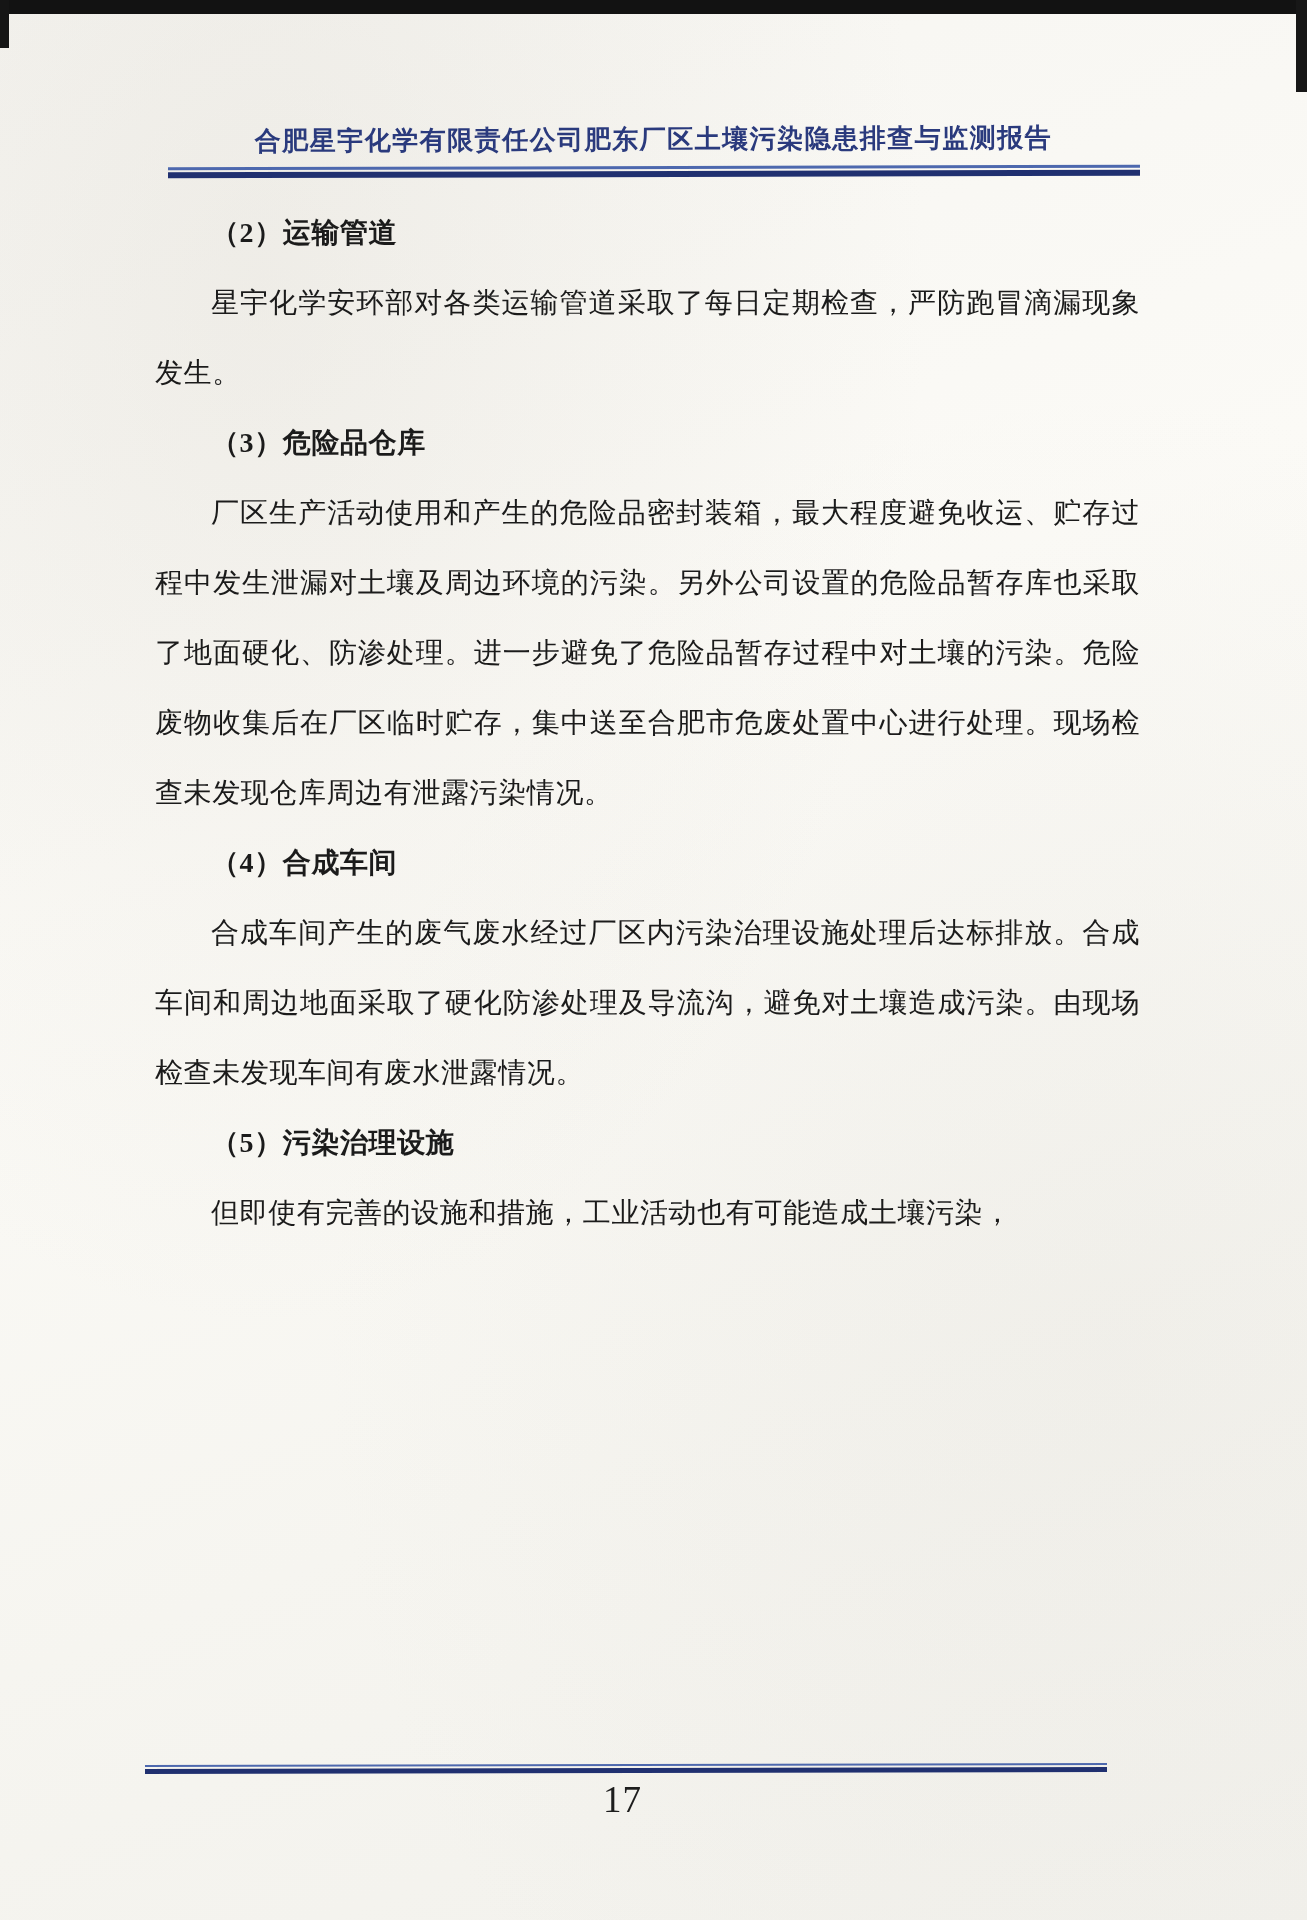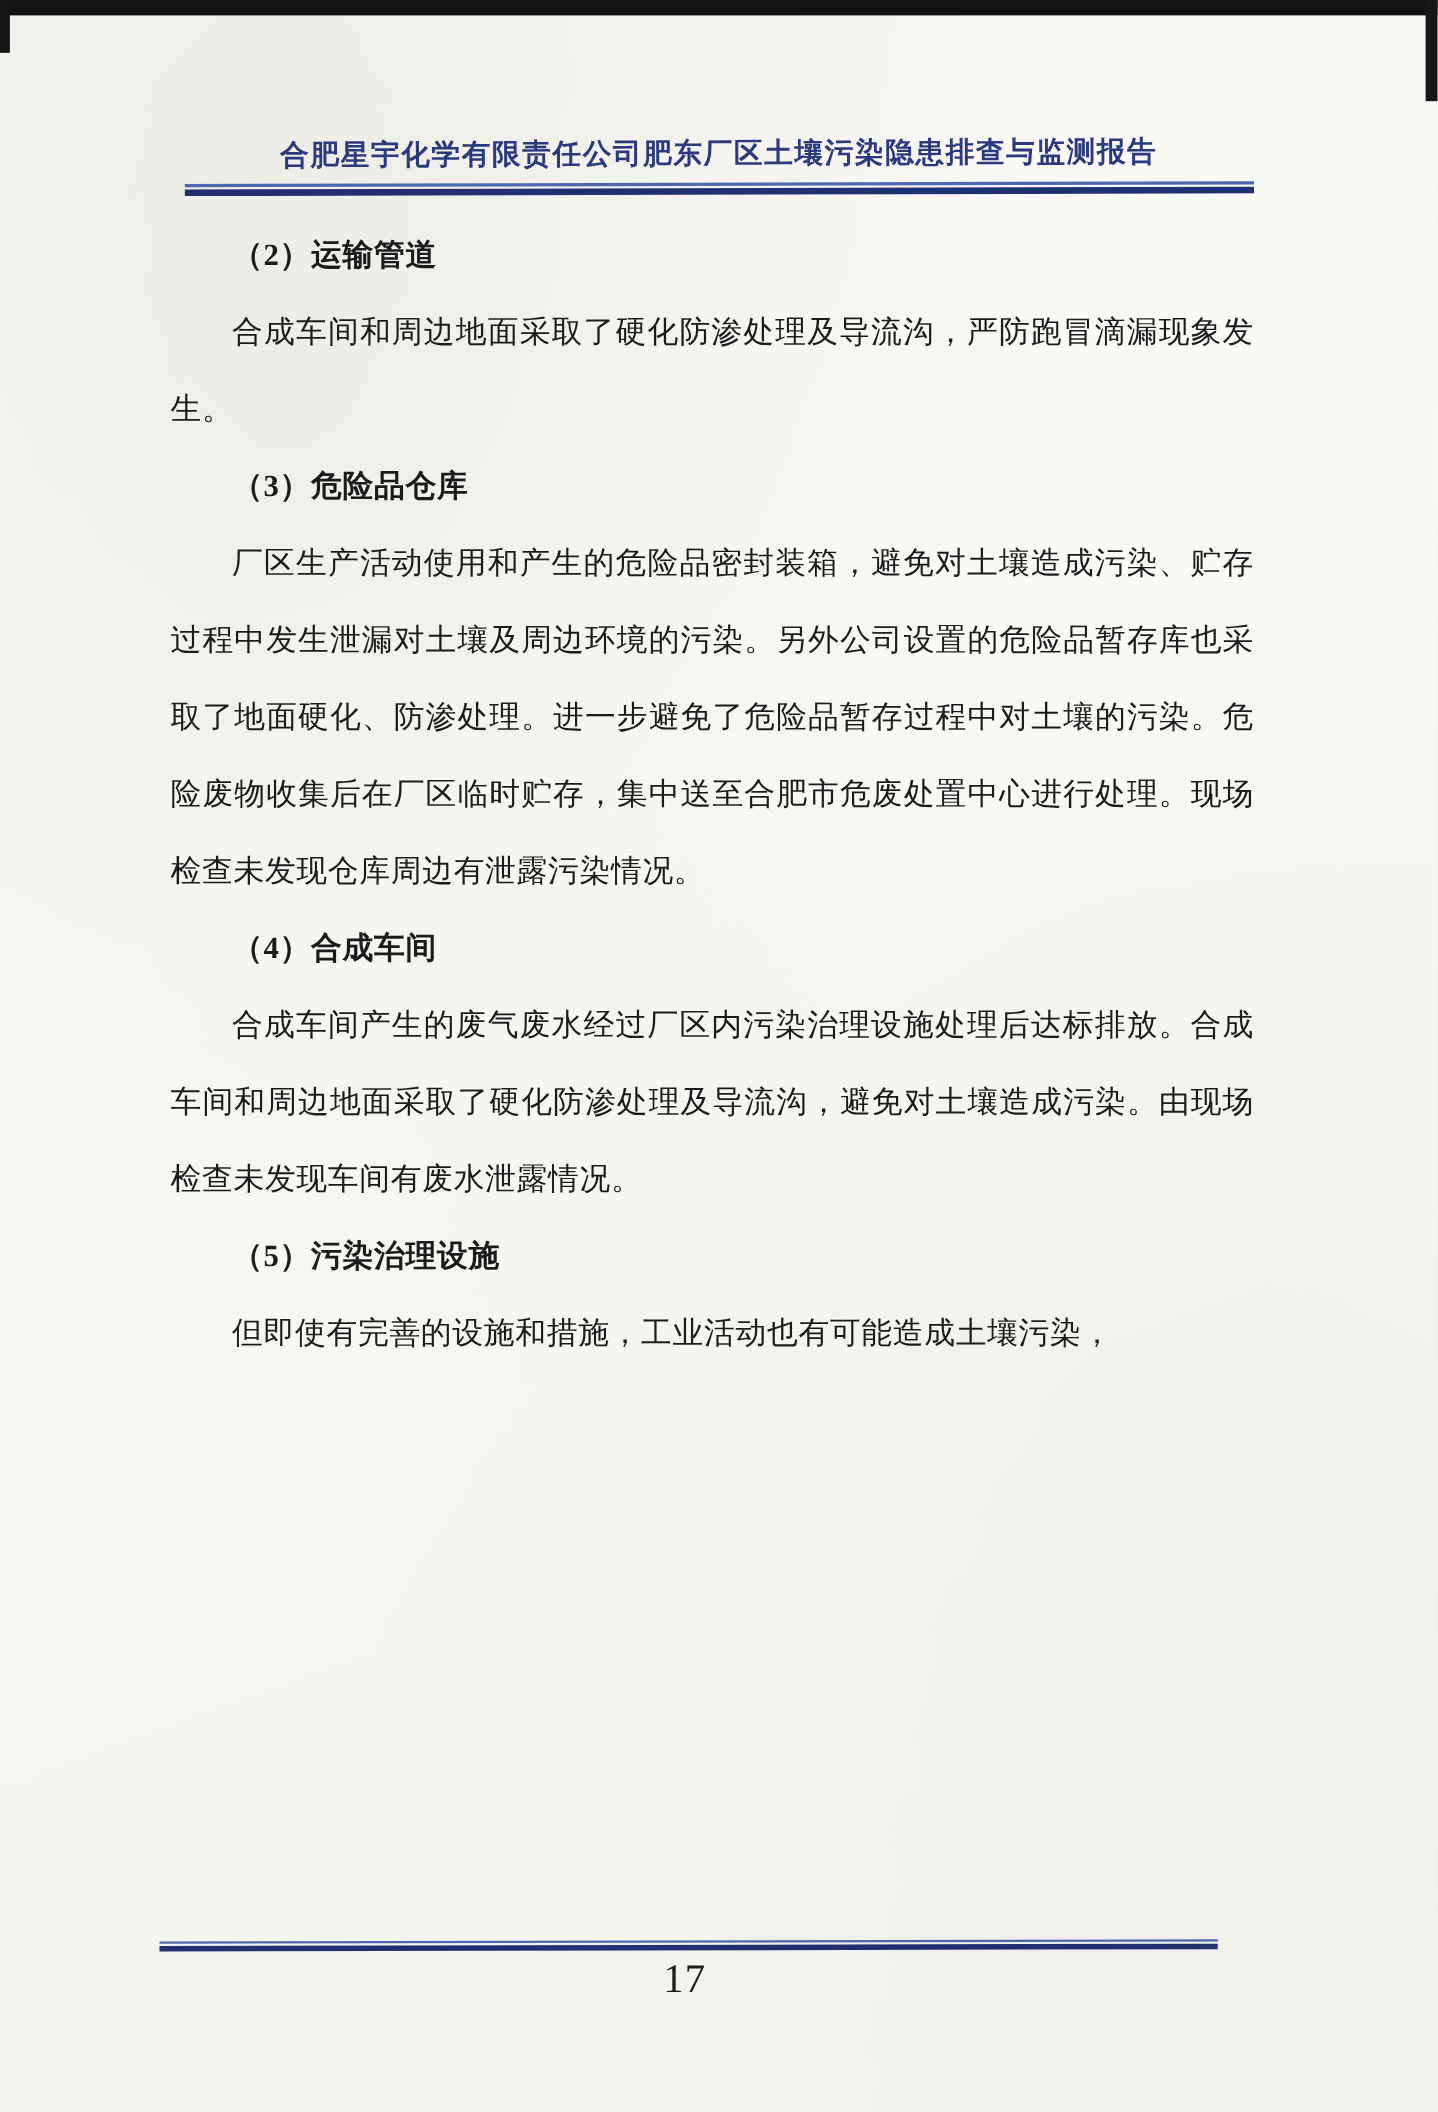--- a/index.html
+++ b/index.html
@@ -65,23 +65,23 @@
     <div class="header-title">合肥星宇化学有限责任公司肥东厂区土壤污染隐患排查与监测报告</div>
     <div class="header-rule">
       <div class="rule-light"></div>
       <div class="rule-gap"></div>
       <div class="rule-dark"></div>
     </div>
   </header>
 
   <main class="page-body">
       <p class="heading">（2）运输管道</p>
-      <p class="para">合成车间和周边地面采取了硬化防渗处理及导流沟，严防跑冒滴漏现象发生。</p>
+      <p class="para">星宇化学安环部对各类运输管道采取了每日定期检查，严防跑冒滴漏现象发生。</p>
       <p class="heading">（3）危险品仓库</p>
-      <p class="para">厂区生产活动使用和产生的危险品密封装箱，避免对土壤造成污染、贮存过程中发生泄漏对土壤及周边环境的污染。另外公司设置的危险品暂存库也采取了地面硬化、防渗处理。进一步避免了危险品暂存过程中对土壤的污染。危险废物收集后在厂区临时贮存，集中送至合肥市危废处置中心进行处理。现场检查未发现仓库周边有泄露污染情况。</p>
+      <p class="para">厂区生产活动使用和产生的危险品密封装箱，最大程度避免收运、贮存过程中发生泄漏对土壤及周边环境的污染。另外公司设置的危险品暂存库也采取了地面硬化、防渗处理。进一步避免了危险品暂存过程中对土壤的污染。危险废物收集后在厂区临时贮存，集中送至合肥市危废处置中心进行处理。现场检查未发现仓库周边有泄露污染情况。</p>
       <p class="heading">（4）合成车间</p>
       <p class="para">合成车间产生的废气废水经过厂区内污染治理设施处理后达标排放。合成车间和周边地面采取了硬化防渗处理及导流沟，避免对土壤造成污染。由现场检查未发现车间有废水泄露情况。</p>
       <p class="heading">（5）污染治理设施</p>
       <p class="para">但即使有完善的设施和措施，工业活动也有可能造成土壤污染，</p>
     </main>
 
   <footer>
     <div class="footer-rule">
       <div class="rule-light"></div>
       <div class="rule-gap"></div>

